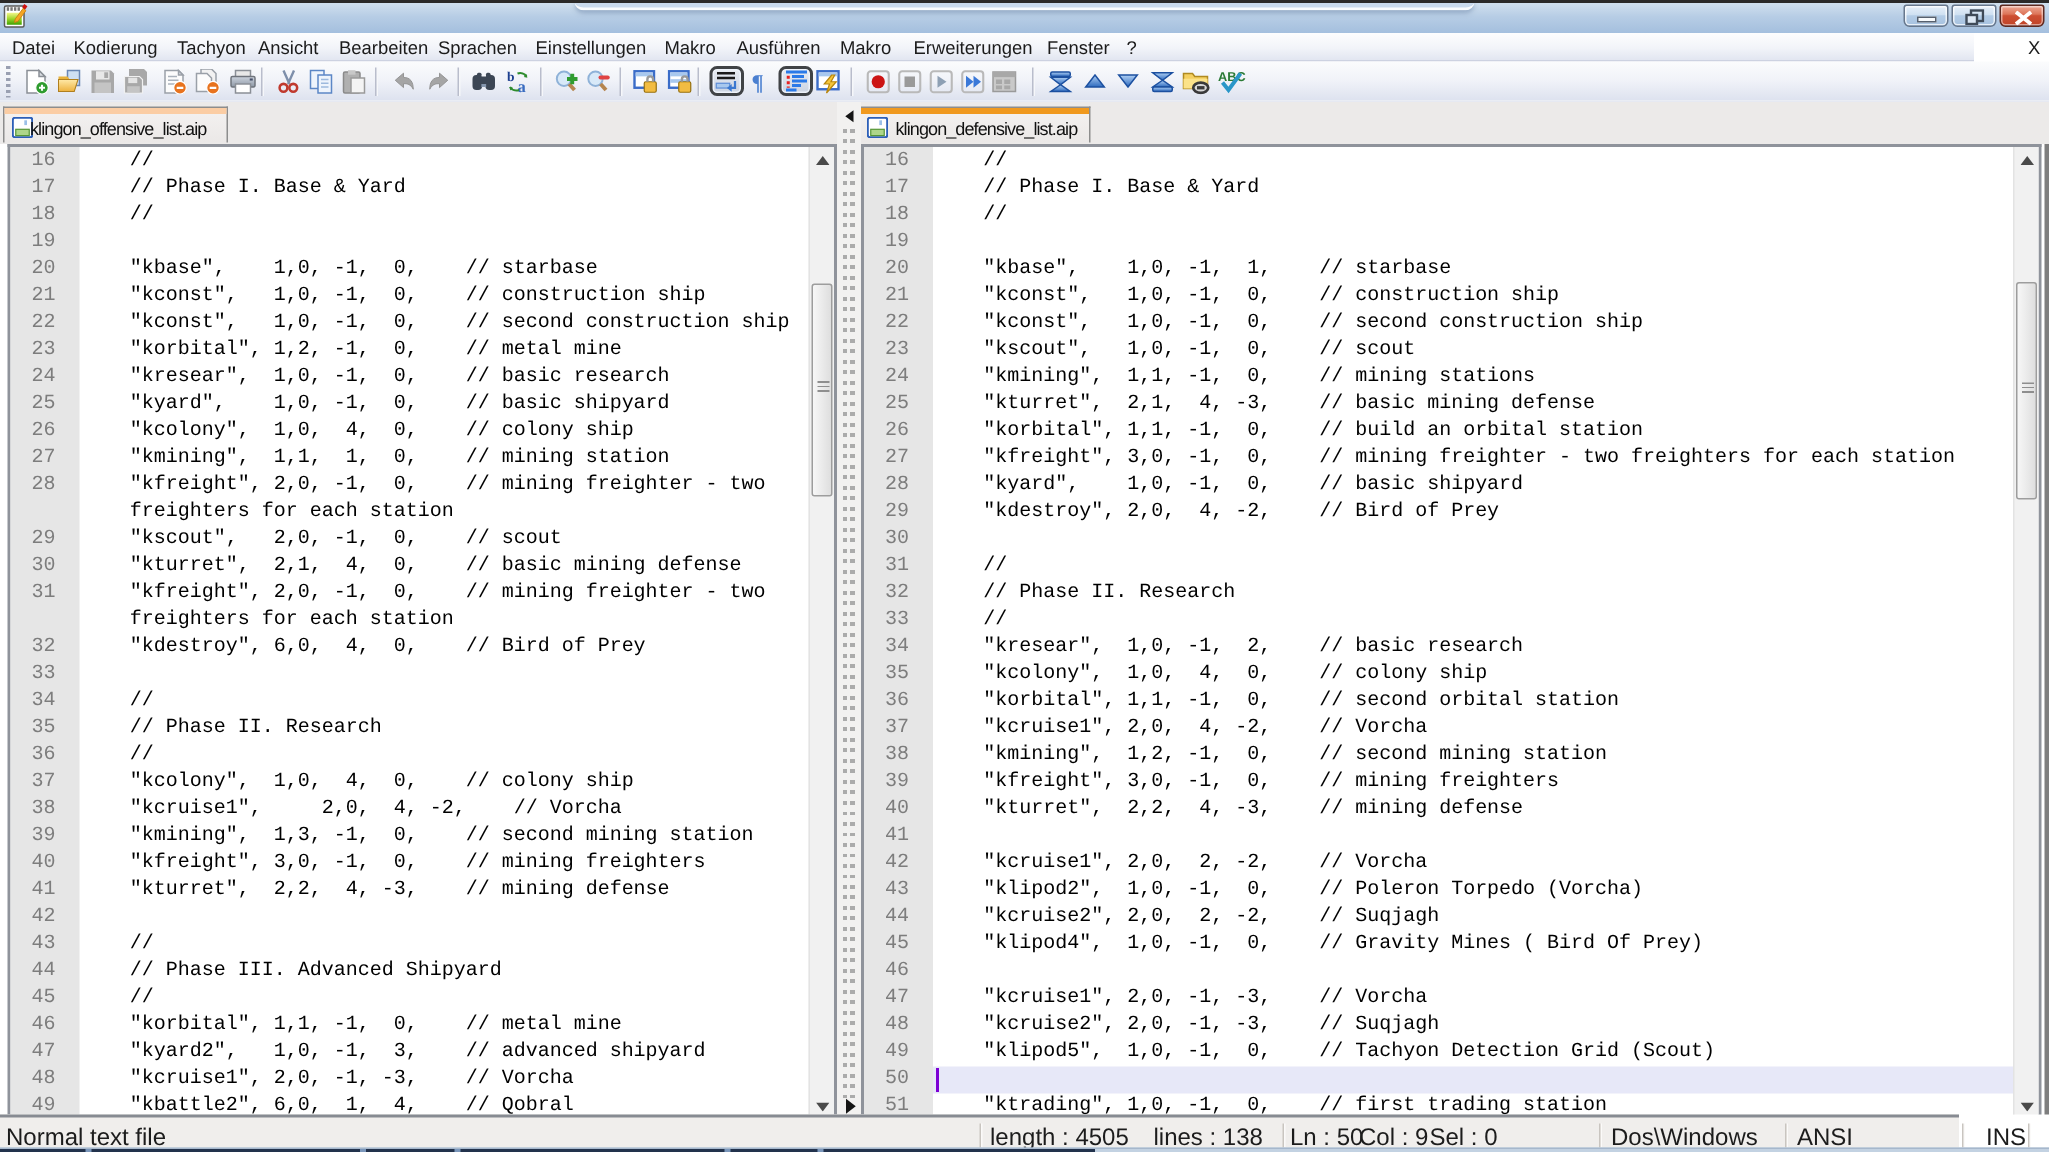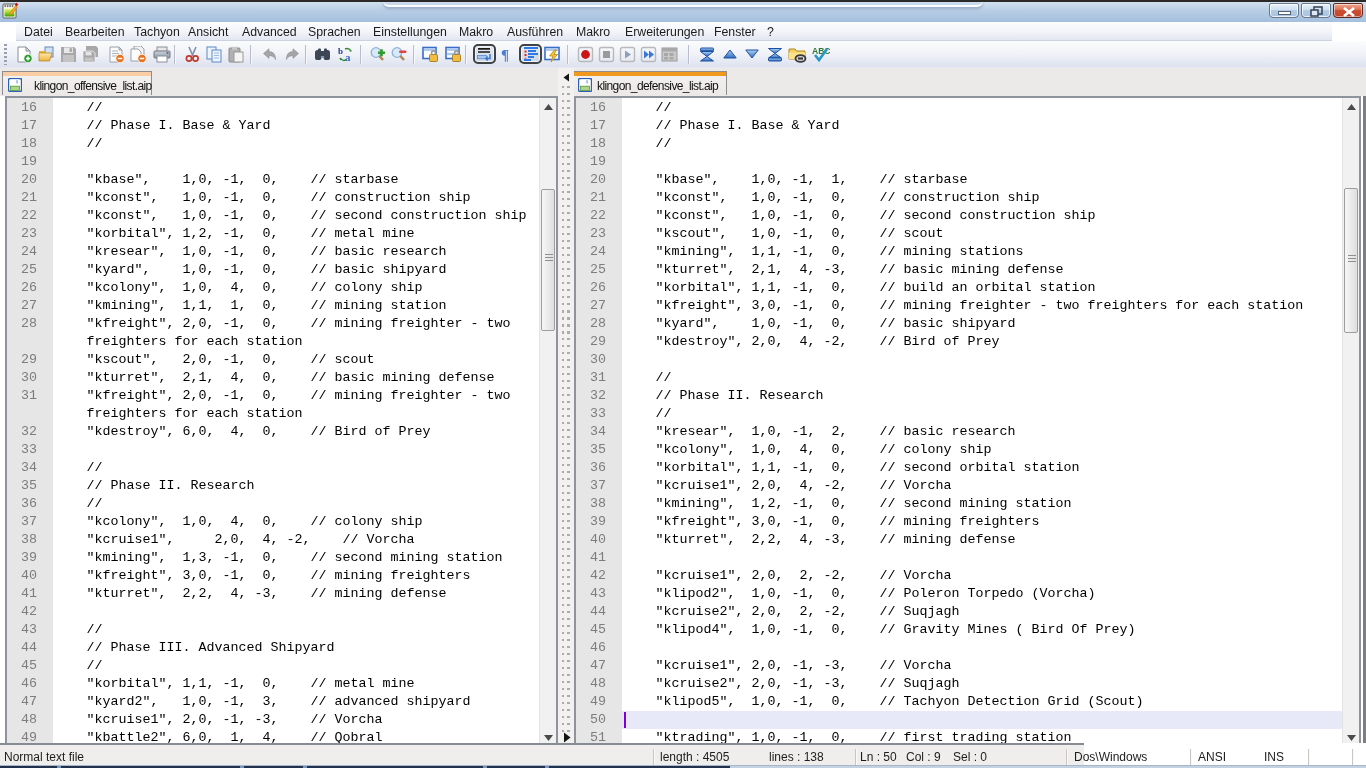--- a/index.html
+++ b/index.html
@@ -11,21 +11,21 @@
 #dome{position:absolute;left:383px;top:1px;width:600px;height:6px;
  border-radius:0 0 10px 10px;
  background:#c9daed;
  border-bottom:2px solid #fafcfe;
  box-shadow:0 2px 3px rgba(110,135,170,.5)}
 #title-text{position:absolute;left:27px;top:4px;font-size:12px;color:#141414;letter-spacing:-0.1px;white-space:pre}
 .capbtn{position:absolute;top:3px;width:30px;height:15px;border-radius:2px 2px 4px 4px}
 .capbtn.blue{background:linear-gradient(#e7f0fa 0%,#cfe0f1 45%,#b3cce6 50%,#a7c2e0 100%);border:1px solid #67778c;box-shadow:inset 0 0 0 1px rgba(255,255,255,.75)}
 #btn-close{background:linear-gradient(#eda995 0%,#dd7458 42%,#cd4f33 50%,#c04428 100%);border:1px solid #5e2a20;box-shadow:inset 0 0 0 1px rgba(255,255,255,.5)}
 
-#menubar{position:absolute;left:16px;top:22px;width:1316px;height:19px;
+#menubar{position:absolute;left:0;top:22px;width:1316px;height:19px;
  background:linear-gradient(#fdfdfe 0%,#f2f4f9 55%,#e2e6f1 100%);
  border-bottom:1px solid #cdd2e1}
 .mi{position:absolute;top:3px;font-size:12.3px;color:#1b1b1b}
 
 #toolbar{position:absolute;left:0;top:41px;width:1366px;height:27px;
  background:linear-gradient(#fbfcfd 0%,#f0f2f8 50%,#dde2ef 100%);
  border-bottom:1px solid #e6e9f2}
 #tgrip{position:absolute;left:4px;top:3px;width:3px;height:21px;
  background:repeating-linear-gradient(#9aa0b2 0 2px,transparent 2px 4px)}
 .tsep{position:absolute;top:4px;width:1px;height:19px;background:#b9bdcc;box-shadow:1px 0 0 #f6f7fa}
@@ -49,22 +49,22 @@
  background:linear-gradient(90deg,#f7f7f7 0%,#ececec 45%,#dedede 100%)}
 .grip{position:absolute;left:3px;width:8px;height:9px;
  background:repeating-linear-gradient(#8e8e8e 0 1px,transparent 1px 3px)}
 
 #splitter{position:absolute;left:558px;top:68px;width:16px;height:677px;background:#f2f1f0}
 #splitdots{position:absolute;left:4px;top:16px;width:8px;height:648px;
  background-image:repeating-linear-gradient(transparent 0 2px,currentColor 2px 4.5px,transparent 4.5px 7px);
  color:#ababab;
  -webkit-mask:repeating-linear-gradient(90deg,#000 0 2.5px,transparent 2.5px 5px,#000 5px 7.5px)}
 
-#statusbar{position:absolute;left:0;top:743px;width:1084px;height:22px;background:#f0eeec;
- border-top:2.5px solid #878b92;font-size:12px;color:#1c1c1c}
+#statusbar{position:absolute;left:0;top:743px;width:1306px;height:22px;background:#f0eeec;
+ border-top:2.5px solid #878b92;font-size:16px;color:#1c1c1c}
 .sf{position:absolute;top:4.5px;white-space:pre}
 .sdiv{position:absolute;top:4px;width:1px;height:16px;background:#c9c5c0;box-shadow:1px 0 0 #fbfaf9}
 #bottomstrip{position:absolute;left:0;top:765px;width:1366px;height:3px;background:#c3d2e2;border-top:1px solid #a6b7cc}
 </style></head>
 <body>
 <div id="titlebar">
     <div id="dome"></div>
     <div id="topline"></div>
     <svg class="abs" style="left:2px;top:2px" width="17" height="17" viewBox="0 0 17 17">
 <rect x="1" y="2" width="13" height="14" rx="1" fill="#fff" stroke="#5a5a5a"></rect>
@@ -93,24 +93,24 @@
 </svg>
     </div>
     <div class="capbtn" id="btn-close" style="left:1333px">
       <svg style="position:absolute;left:9px;top:3px" width="12" height="10" viewBox="0 0 12 10">
 <path d="M1 1 L11 9 M11 1 L1 9" stroke="#fff" stroke-width="2.6"></path>
       </svg>
     </div>
   </div>
 <div id="menubar">
     <span class="mi" style="left:8px">Datei</span>
-    <span class="mi" style="left:49px">Bearbeiten</span>
+    <span class="mi" style="left:49px">Kodierung</span>
     <span class="mi" style="left:118px">Tachyon</span>
     <span class="mi" style="left:172px">Ansicht</span>
-    <span class="mi" style="left:226px">Advanced</span>
+    <span class="mi" style="left:226px">Bearbeiten</span>
     <span class="mi" style="left:292px">Sprachen</span>
     <span class="mi" style="left:357px">Einstellungen</span>
     <span class="mi" style="left:443px">Makro</span>
     <span class="mi" style="left:491px">Ausführen</span>
     <span class="mi" style="left:560px">Makro</span>
     <span class="mi" style="left:609px">Erweiterungen</span>
     <span class="mi" style="left:698px">Fenster</span>
     <span class="mi" style="left:751px">?</span>
     <span class="mi" style="left:1352px">X</span>
   </div>
@@ -351,21 +351,21 @@
 <div id="tabrow"></div>
 <div class="tab" style="left:2px;width:150px">
     <div class="tabstrip" style="background:#fbcda4"></div>
   </div>
 <svg class="abs" style="left:8px;top:78px" width="14" height="14" viewBox="0 0 14 14">
 <rect x=".5" y=".5" width="13" height="13" rx="1.5" fill="#fff" stroke="#2d5fb8" stroke-width="1.4"></rect>
 <rect x="3.5" y="1.5" width="7" height="4.8" fill="#fff"></rect>
     <rect x="8.2" y="2.2" width="1.8" height="3.2" fill="#9cc0e8"></rect>
 <rect x="2.5" y="8.2" width="9" height="4.2" fill="#aed68a" stroke="#569637" stroke-width=".8"></rect>
   </svg>
-<div class="tabtxt abs" style="left:34px;top:79px">klingon_offensive_list.aip</div>
+<div class="tabtxt abs" style="left:20px;top:79px">klingon_offensive_list.aip</div>
 <div class="tab" style="left:571px;width:156px">
     <div class="tabstrip" style="background:#f0991e"></div>
   </div>
 <svg class="abs" style="left:578px;top:78px" width="14" height="14" viewBox="0 0 14 14">
 <rect x=".5" y=".5" width="13" height="13" rx="1.5" fill="#fff" stroke="#2d5fb8" stroke-width="1.4"></rect>
 <rect x="3.5" y="1.5" width="7" height="4.8" fill="#fff"></rect>
     <rect x="8.2" y="2.2" width="1.8" height="3.2" fill="#9cc0e8"></rect>
 <rect x="2.5" y="8.2" width="9" height="4.2" fill="#aed68a" stroke="#569637" stroke-width=".8"></rect>
   </svg>
 <div class="tabtxt abs" style="left:597px;top:79px">klingon_defensive_list.aip</div>
@@ -554,21 +554,21 @@
   </div>
 <div id="statusbar">
     <span class="sf" style="left:4px">Normal text file</span>
     <span class="sf" style="left:660px">length : 4505</span>
     <span class="sf" style="left:769px">lines : 138</span>
     <span class="sf" style="left:860px">Ln : 50</span>
     <span class="sf" style="left:906px">Col : 9</span>
     <span class="sf" style="left:953px">Sel : 0</span>
     <span class="sf" style="left:1074px">Dos\Windows</span>
     <span class="sf" style="left:1198px">ANSI</span>
-    <span class="sf" style="left:1264px">INS</span>
+    <span class="sf" style="left:1324px">INS</span>
     <div class="sdiv" style="left:653px"></div>
     <div class="sdiv" style="left:855px"></div>
     <div class="sdiv" style="left:1066px"></div>
     <div class="sdiv" style="left:1190px"></div>
     <div class="sdiv" style="left:1308px"></div>
     <div class="sdiv" style="left:1352px"></div>
   </div>
 <div id="bottomstrip">
     <div class="abs" style="left:0;top:0;width:730px;height:2px;background:#22324c"></div>
     <div class="abs" style="left:57px;top:0;width:4px;height:2px;background:#7b97bb"></div>

